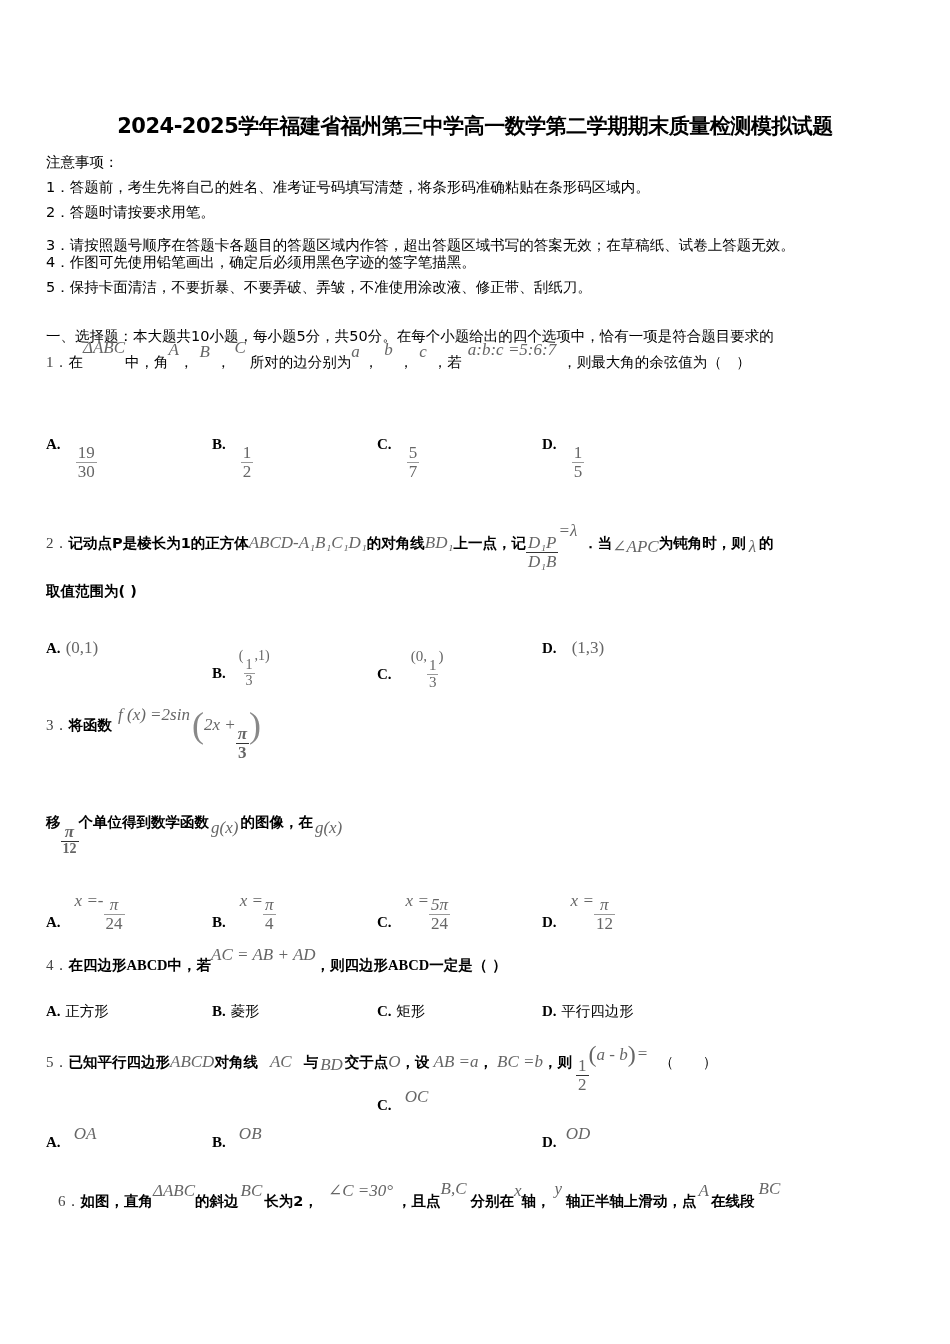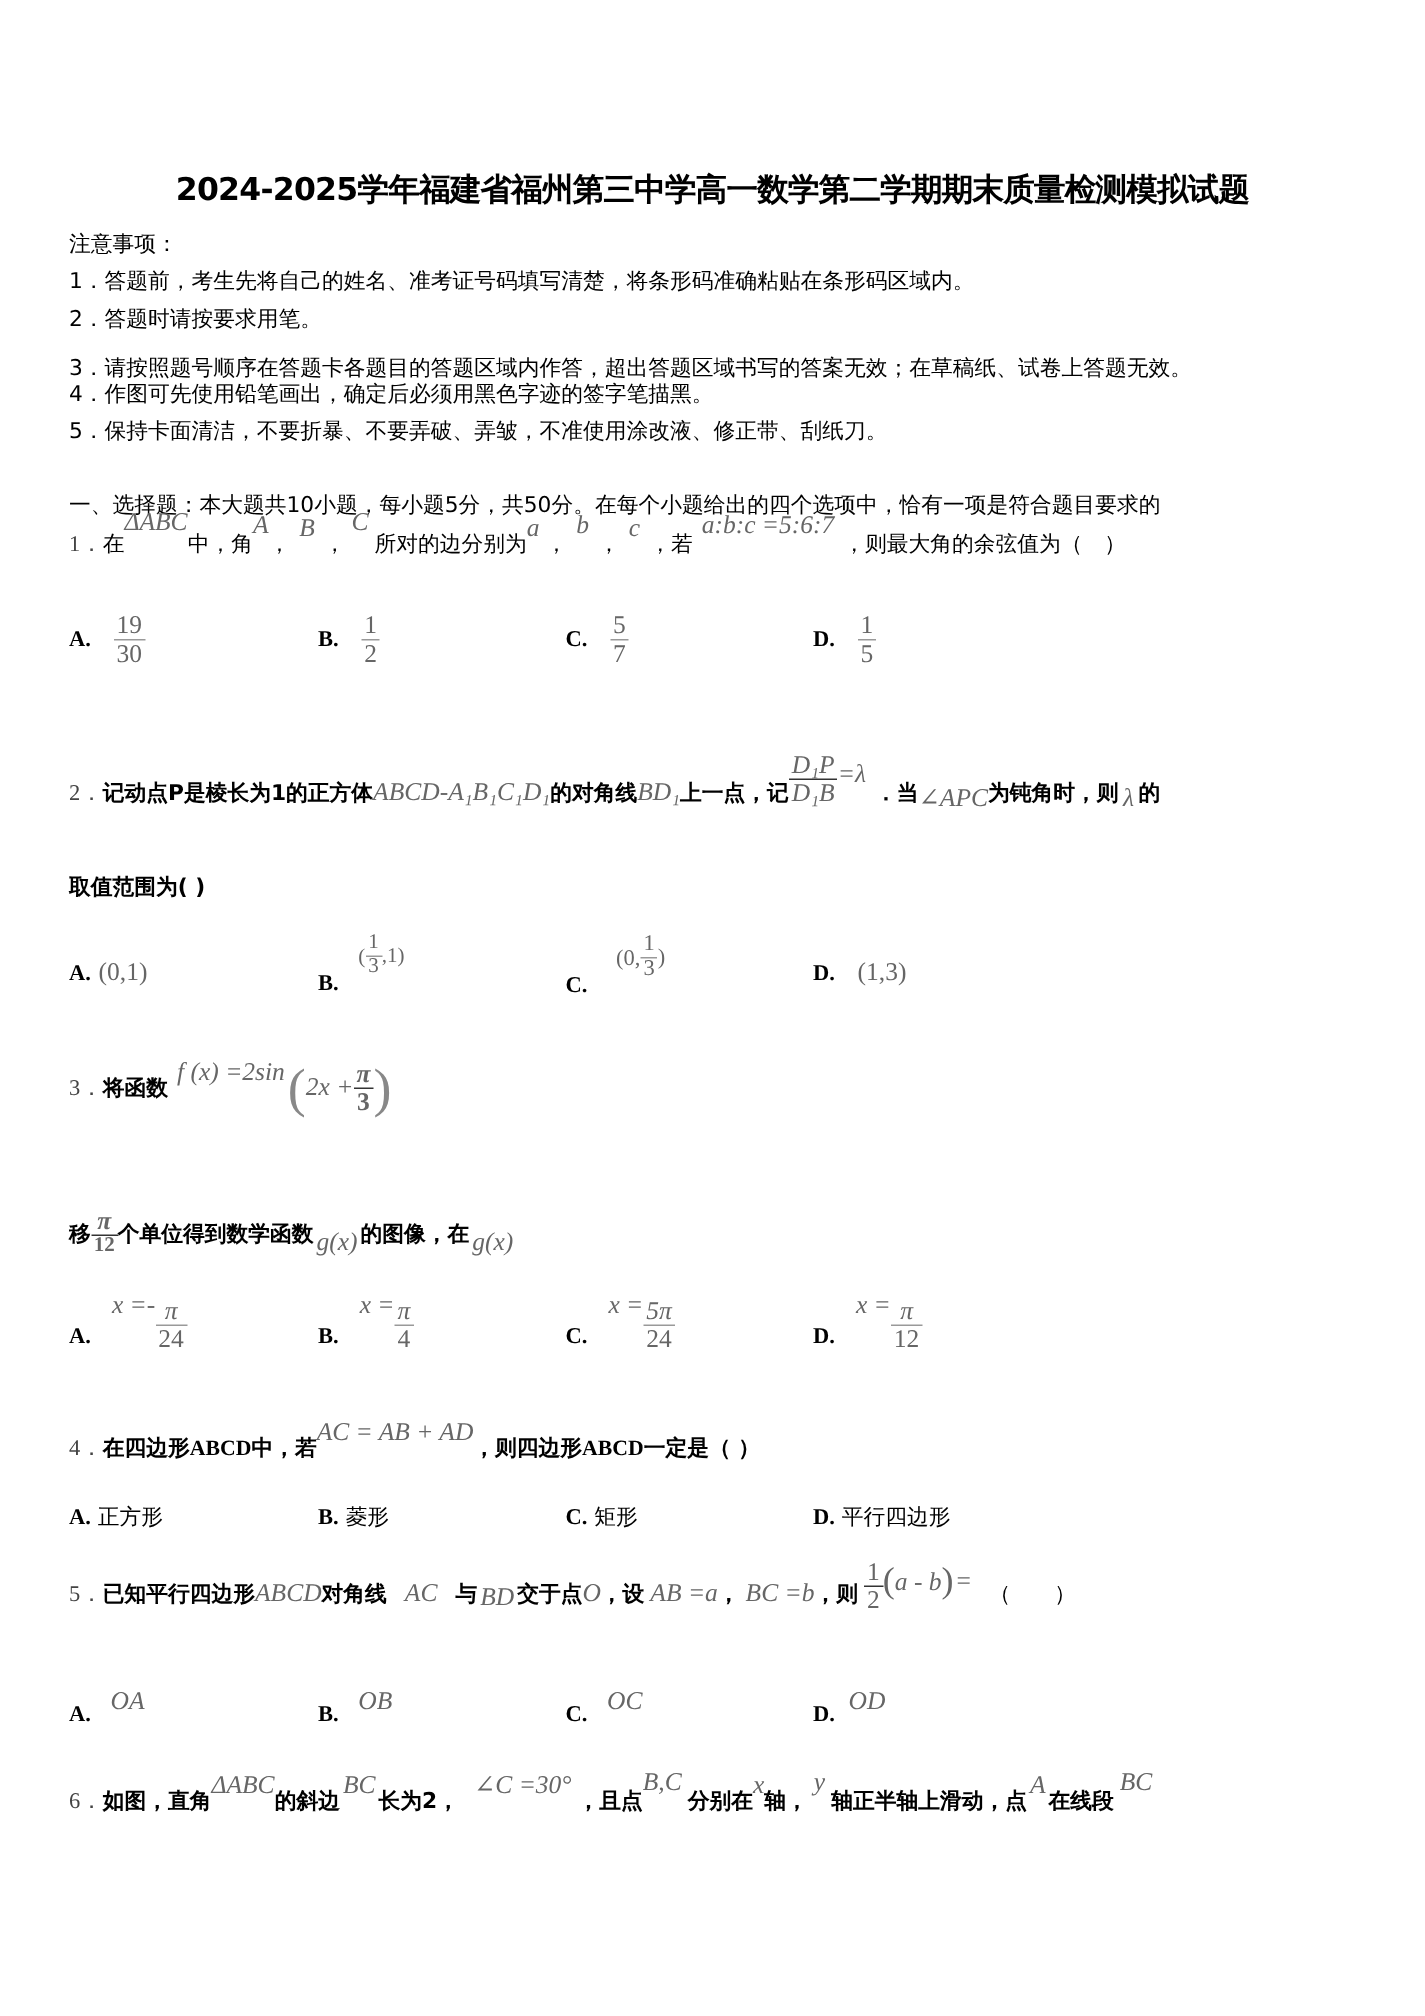--- a/index.html
+++ b/index.html
@@ -6,21 +6,21 @@
   body { width: 950px; height: 1344px; position: relative; overflow: hidden;
          font-family: "DejaVu Sans", "Liberation Sans", sans-serif; color: #000; }
   .abs { position: absolute; white-space: nowrap; }
   .title { left: 0; width: 950px; top: 112px; text-align: center; font-size: 21px; font-weight: bold; letter-spacing: -0.5px; }
   .txt { font-size: 14.5px; }
   .bold { font-weight: bold; }
   .m { font-family: "Liberation Serif", "DejaVu Serif", serif; font-style: italic; color: #666; font-size: 17px; }
   .mu { font-family: "Liberation Serif", "DejaVu Serif", serif; color: #666; font-size: 17px; }
   .frac { display: inline-flex; flex-direction: column; align-items: center; vertical-align: middle;
           font-family: "Liberation Serif", "DejaVu Serif", serif; color: #666; font-size: 17px; line-height: 1.05; }
-  .frac .num { padding: 0 2px; }
+  .frac .num { padding: 0 2px; margin-top: 36px; }
   .frac .bar { border-top: 1px solid #999; width: 100%; height: 0; }
   .frac .den { padding: 0 2px; }
   .opt-label { font-family: "Liberation Serif", "DejaVu Serif", serif; font-weight: bold; font-size: 15px; }
   .qnum { font-family: "Liberation Serif", serif; color: #444; font-size: 15px; }
   .paren-big { font-family: "Liberation Serif", serif; color: #888; font-size: 36px; font-weight: lighter; line-height: 1; }
 </style>
 </head>
 <body>
 
 <div class="abs title">2024-2025学年福建省福州第三中学高一数学第二学期期末质量检测模拟试题</div>
@@ -199,18 +199,18 @@
     </span>
   <span class="mu" style="font-size:24px;margin-top:-16px;">(</span>
     <span class="m" style="margin-top:-14px;">a - b</span>
     <span class="mu" style="font-size:24px;margin-top:-16px;">)</span>
     <span class="mu" style="margin-top:-16px;margin-left:2px;">=</span>
   <span style="margin-left:12px;">（　　）</span>
 </div>
 
 <div class="abs" style="left:46px;top:1124px;"><span class="opt-label" style="position:relative;top:8px;">A.</span> <span class="m" style="margin-left:8px;">OA</span></div>
 <div class="abs" style="left:212px;top:1124px;"><span class="opt-label" style="position:relative;top:8px;">B.</span> <span class="m" style="margin-left:8px;">OB</span></div>
-<div class="abs" style="left:377px;top:1124px;"><span class="opt-label" style="position:relative;top:8px;">C.</span> <span class="m" style="margin-left:8px;">OC</span></div>
+<div class="abs" style="left:377px;top:1087px;"><span class="opt-label" style="position:relative;top:8px;">C.</span> <span class="m" style="margin-left:8px;">OC</span></div>
 <div class="abs" style="left:542px;top:1124px;"><span class="opt-label" style="position:relative;top:8px;">D.</span> <span class="m" style="margin-left:4px;font-family:Liberation Serif, serif;">OD</span></div>
 
-<div class="abs txt" style="left:46px;top:1190px;">
+<div class="abs txt" style="left:58px;top:1190px;">
   <span class="qnum">6．</span><span class="bold">如图，直角</span><span class="m" style="position:relative;top:-10px;">ΔABC</span><span class="bold">的斜边</span><span class="m" style="position:relative;top:-10px;margin:0 2px;">BC</span><span class="bold">长为2，</span><span class="m" style="position:relative;top:-10px;margin-left:10px;">∠C =30°</span><span class="bold" style="margin-left:4px;">，且点</span><span class="m" style="position:relative;top:-12px;">B,C</span><span class="bold" style="margin-left:4px;">分别在</span><span class="m" style="position:relative;top:-10px;">x</span><span class="bold">轴，</span><span class="m" style="position:relative;top:-12px;margin:0 4px;">y</span><span class="bold">轴正半轴上滑动，点</span><span class="m" style="position:relative;top:-10px;margin:0 2px;">A</span><span class="bold">在线段</span><span class="m" style="position:relative;top:-12px;margin-left:4px;">BC</span>
 </div>
 
 </body></html>

